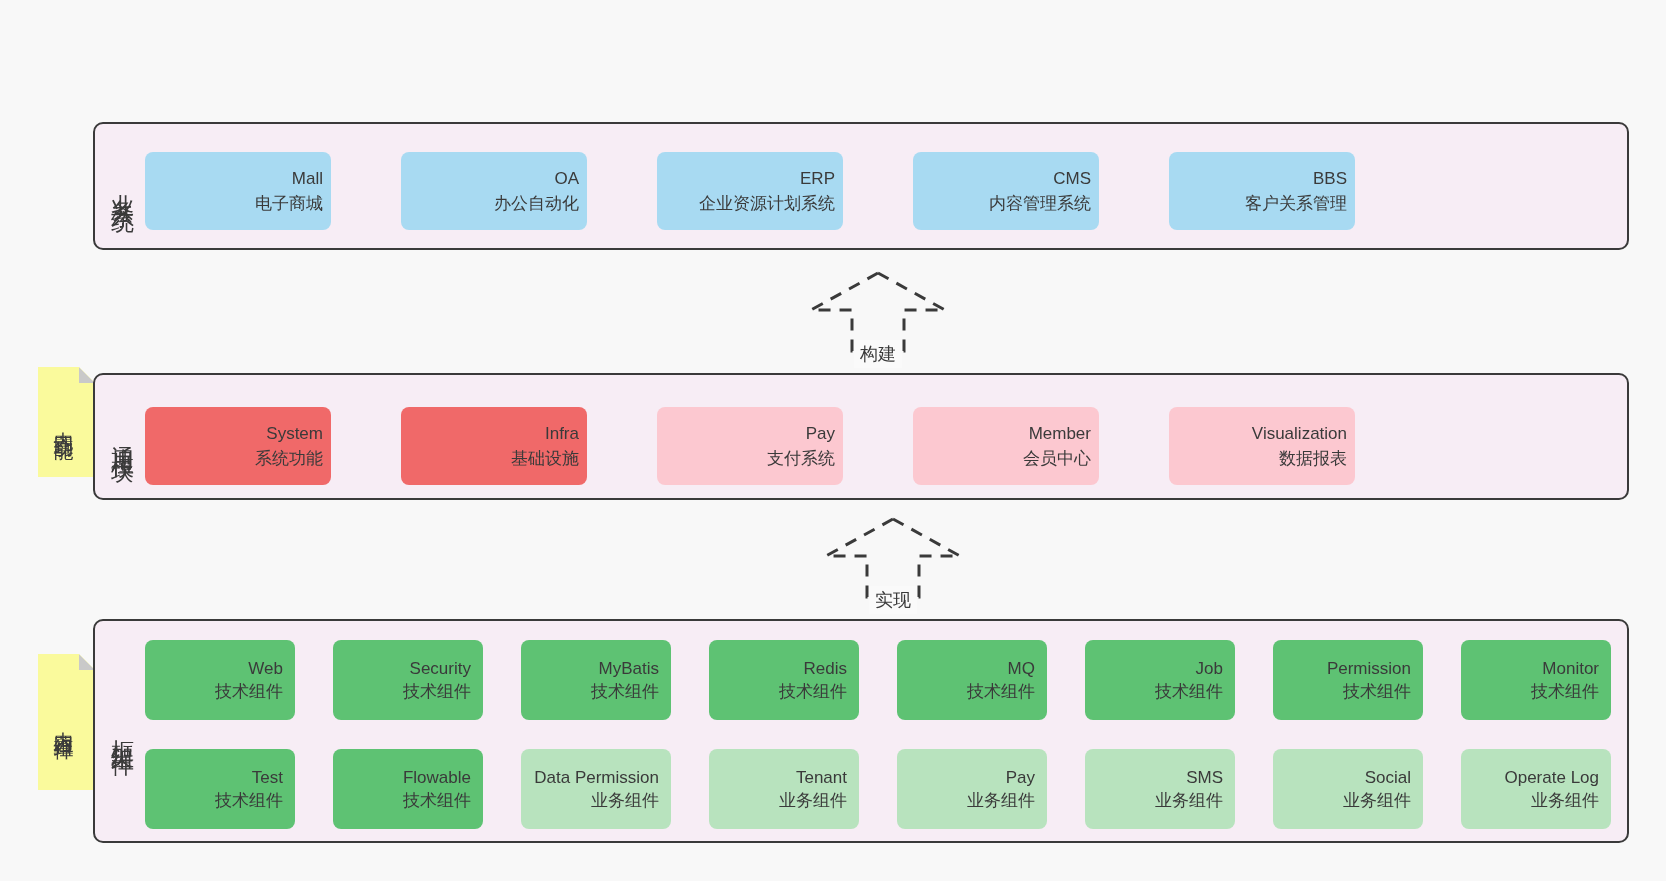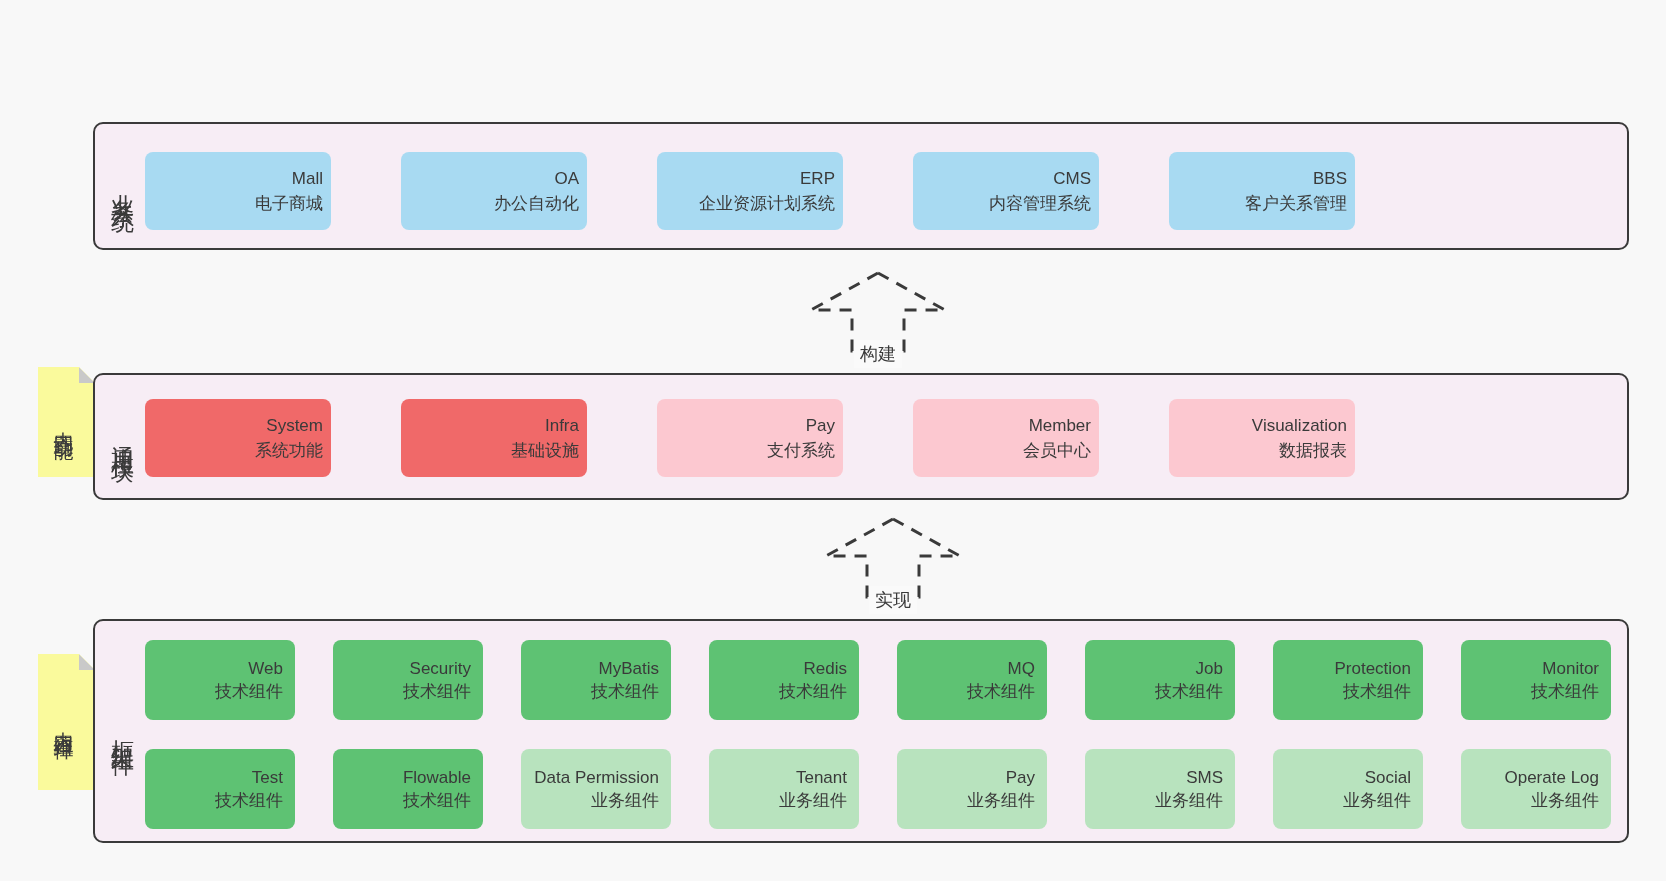--- a/index.html
+++ b/index.html
@@ -27,21 +27,21 @@
   #layer-business{top:122px;height:128px;}
   #layer-modules{top:373px;height:127px;}
   #layer-components{top:619px;height:224px;}
   .v-label{
     position:absolute; left:16px; top:50%;
     transform:translateY(-50%);
     writing-mode:vertical-lr; text-orientation:upright;
     font-size:23px; letter-spacing:5px; line-height:1;
     color:var(--text); white-space:nowrap;
   }
-  .boxes{position:absolute; left:50px; top:24px; display:flex; gap:70px;}
+  .boxes{position:absolute; left:50px; top:32px; display:flex; gap:70px;}
   #layer-business .boxes{top:28px;}
   .rows{position:absolute; left:50px; top:19px; display:flex; flex-direction:column; gap:29px;}
   .row{display:flex; gap:38px;}
   .box{
     width:186px; height:78px; border-radius:8px;
     display:flex; flex-direction:column; justify-content:center; align-items:flex-end;
     text-align:center; font-size:17px; line-height:25px; color:var(--text);
     padding:2px 8px;
   }
   .row .box{width:150px; height:80px; line-height:23px; padding:2px 12px;}
@@ -183,21 +183,21 @@
       </div>
       <div class="box b-green">
         <div>MQ</div>
         <div>技术组件</div>
       </div>
       <div class="box b-green">
         <div>Job</div>
         <div>技术组件</div>
       </div>
       <div class="box b-green">
-        <div>Protection</div>
+        <div>Permission</div>
         <div>技术组件</div>
       </div>
       <div class="box b-green">
         <div>Monitor</div>
         <div>技术组件</div>
       </div>
     </div>
     <div class="row">
       <div class="box b-green">
         <div>Test</div>

